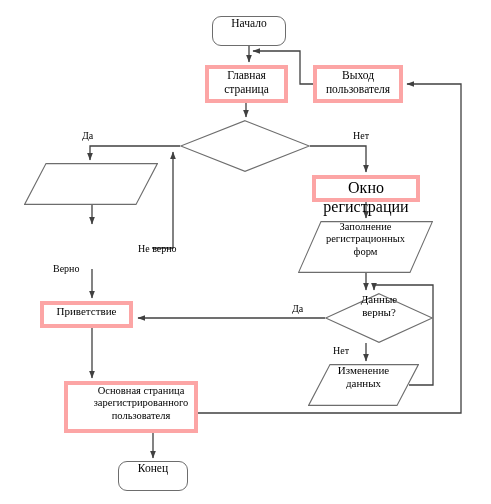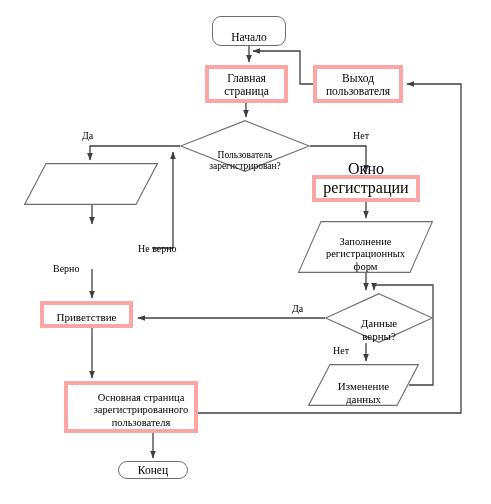--- a/index.html
+++ b/index.html
@@ -22,21 +22,21 @@
     position: absolute;
     left: 0;
     top: 0;
     width: 491px;
     height: 504px;
   }
   .node {
     position: absolute;
     box-sizing: border-box;
     display: flex;
-    align-items: flex-end;
+    align-items: flex-start;
     justify-content: center;
     text-align: center;
     color: #000000;
     line-height: 1.18;
     z-index: 3;
   }
   .node .lbl {
     display: block;
     white-space: pre-line;
     padding: 0 2px;
@@ -140,22 +140,20 @@
 
   <div class="node shape-rect" style="left:313px; top:65px; width:90px; height:38px; font-size:11.5px;">
     <span class="lbl">Выход
 пользователя</span>
   </div>
 
   <div class="node shape-diamond" style="left:180px; top:120px; width:130px; height:52px; font-size:9.5px;">
     <svg class="dia-bg" viewBox="0 0 130 52" preserveAspectRatio="none">
       <polygon points="65,0.7 129.3,26 65,51.3 0.7,26" fill="#ffffff" stroke="#6d6d6d" stroke-width="1.1"></polygon>
     </svg>
-    <span class="lbl">Пользователь
-зарегистрирован?</span>
   </div>
 
   <div class="node shape-para" style="left:24px; top:163px; width:134px; height:42px; font-size:11px;">
     <svg class="para-bg" viewBox="0 0 134 42" preserveAspectRatio="none">
       <polygon points="22,0.6 133.4,0.6 112,41.4 0.6,41.4" fill="#ffffff" stroke="#6d6d6d" stroke-width="1.1"></polygon>
     </svg>
   </div>
 
 
   <div class="node shape-rect" style="left:312px; top:175px; width:108px; height:27px; font-size:16px;">
@@ -190,21 +188,21 @@
     <span class="lbl">Изменение
 данных</span>
   </div>
 
   <div class="node shape-rect" style="left:64px; top:381px; width:134px; height:52px; font-size:10.5px;padding-left:20px;">
     <span class="lbl">Основная страница
 зарегистрированного
 пользователя</span>
   </div>
 
-  <div class="node shape-terminator" style="left:118px; top:461px; width:70px; height:18px; font-size:11.5px;">
+  <div class="node shape-terminator" style="left:118px; top:461px; width:70px; height:30px; font-size:11.5px;">
     <span class="lbl">Конец</span>
   </div>
 
   <div class="edge-label" style="left:82px; top:130px; font-size:10px;">Да</div>
 
   <div class="edge-label" style="left:353px; top:130px; font-size:10px;">Нет</div>
 
   <div class="edge-label" style="left:138px; top:243px; font-size:10px;">Не верно</div>
 
   <div class="edge-label" style="left:53px; top:263px; font-size:10px;">Верно</div>

